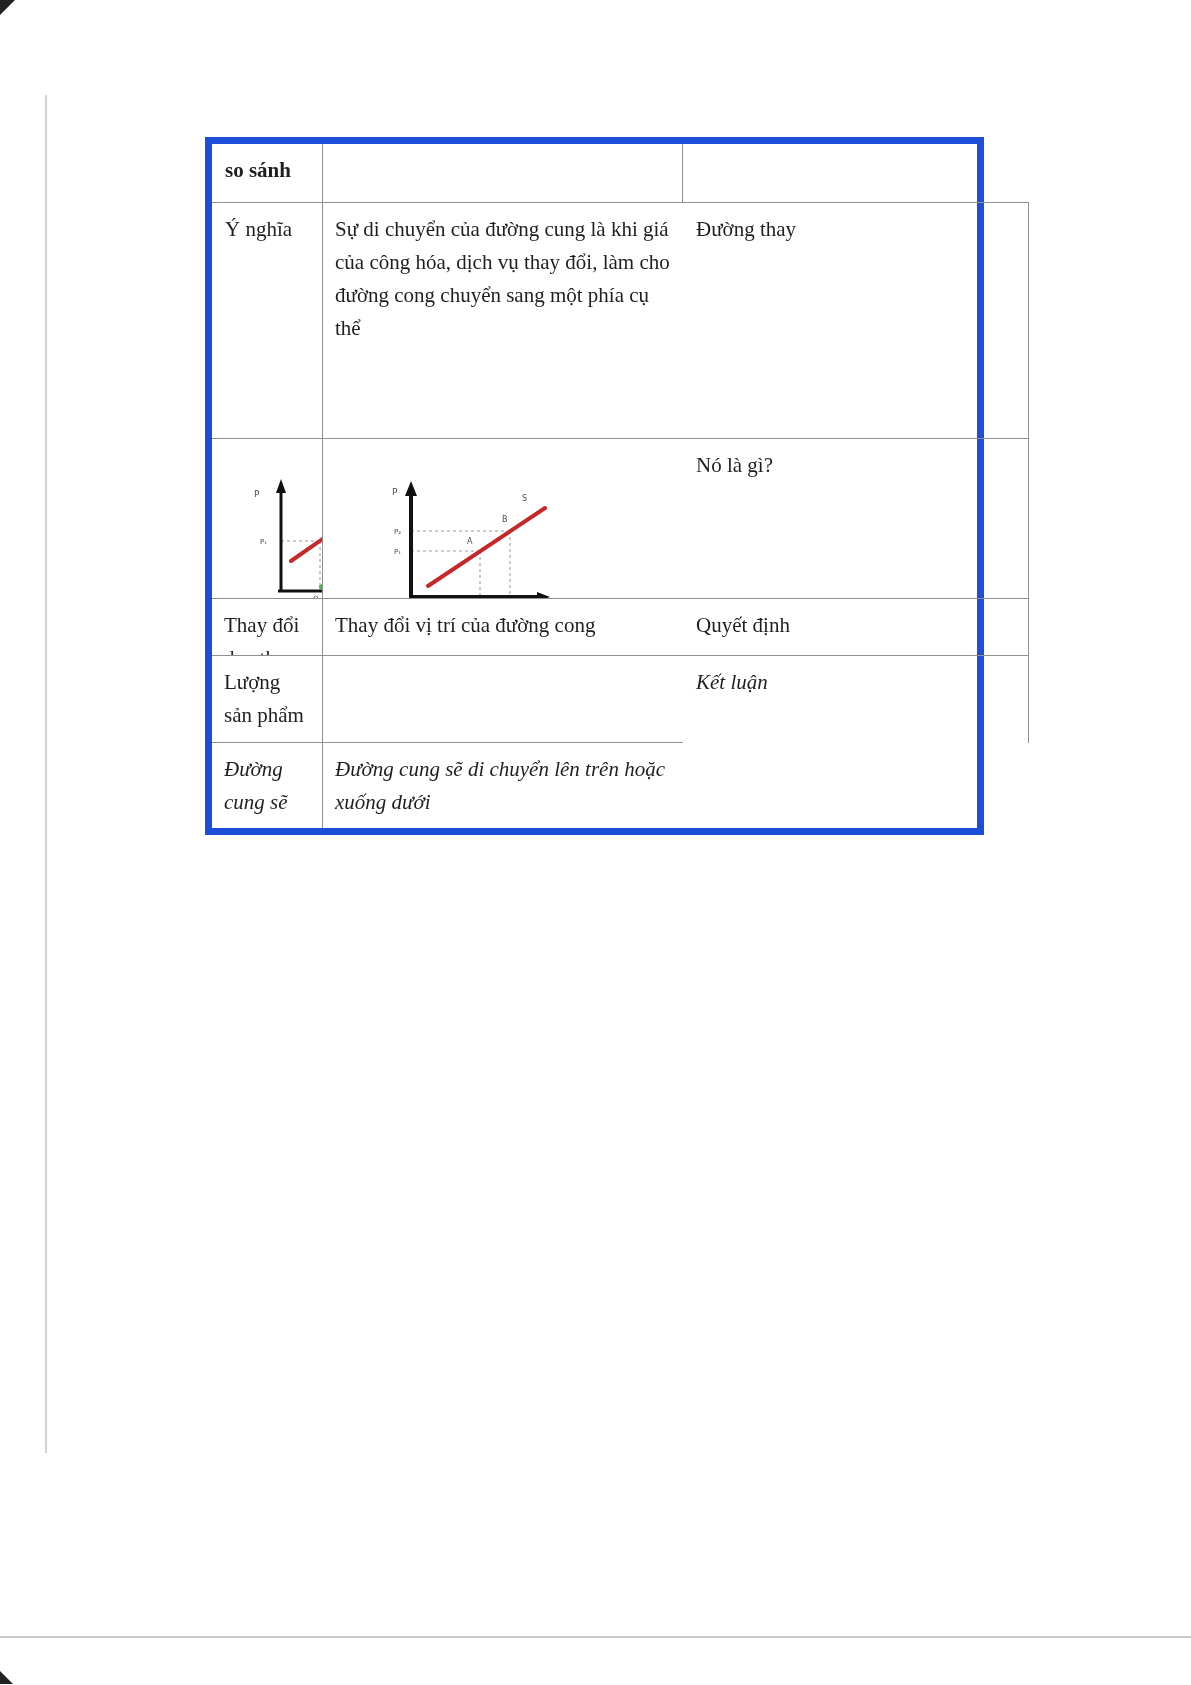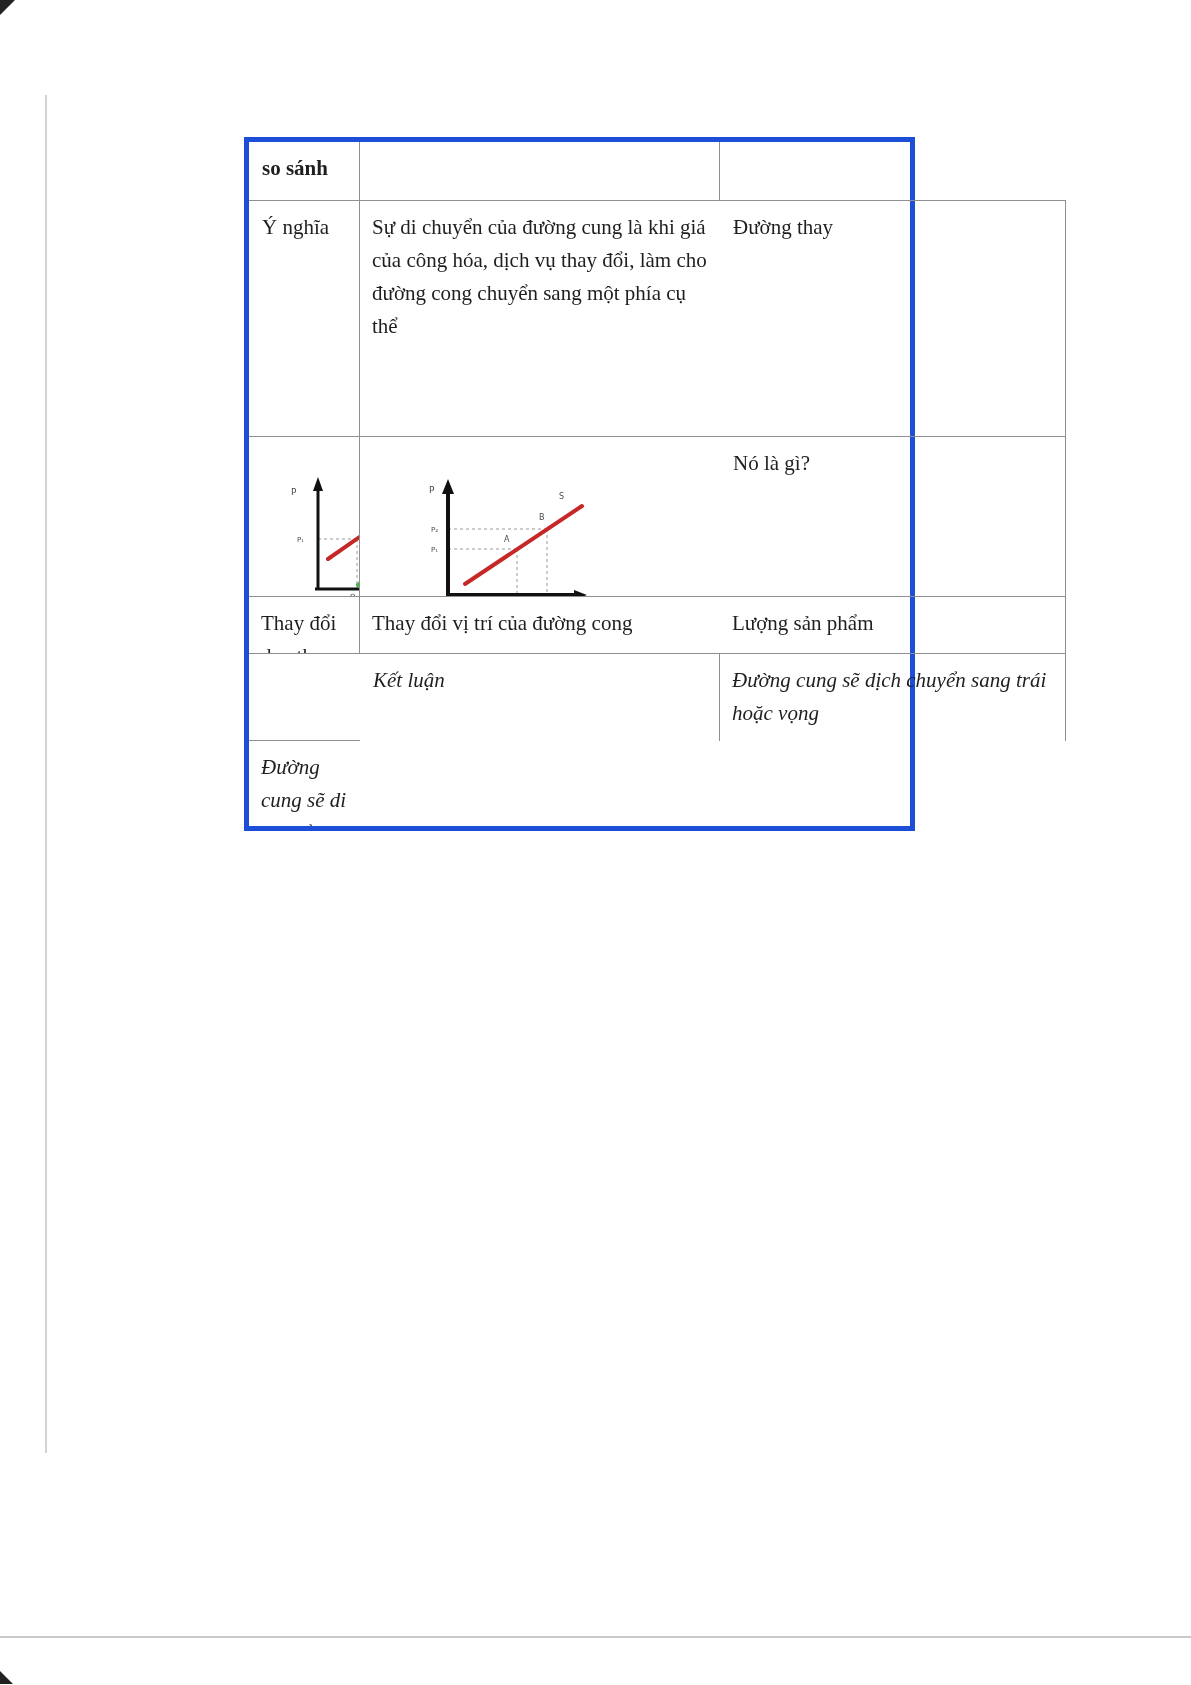--- a/index.html
+++ b/index.html
@@ -16,27 +16,26 @@
     border-top:15px solid #222; border-right:15px solid transparent; }
   .corner-bl { position:absolute; left:0; top:1671px; width:0; height:0;
     border-bottom:13px solid #222; border-right:13px solid transparent; }
   .edge-left { position:absolute; left:45px; top:95px; width:2px; height:1358px;
     background:#d2d2d2; }
   .edge-bottom { position:absolute; left:0; top:1636px; width:1191px; height:2px;
     background:#c9c9c9; }
 
   
   .cmp-table {
-    position:absolute; left:205px; top:137px; width:671px;
+    position:absolute; left:205px; top:137px; width:779px;
     display:grid;
     grid-template-columns:111px 360px 346px;
     grid-template-rows:59px 236px 160px 57px 87px 85px;
-    border:5px solid #1d4ed8;
+    border:7px solid #1d4ed8;
     background:#ffffff;
-    margin-left:39px;
   }
   .cell {
     border-right:1px solid #8f8f8f; border-bottom:1px solid #8f8f8f;
     padding:10px 12px 8px 12px;
     font-size:21px; line-height:33px;
     overflow:hidden;
   }
   .cell.last-col { border-right:none; }
   .cell.last-row { border-bottom:none;font-style:italic; }
   .cell.label-col { padding-left:13px; padding-right:8px; }
@@ -135,20 +134,21 @@
           <text x="87" y="158" font-size="7">Q₁</text>
           <text x="117" y="158" font-size="7">Q₂</text>
         </svg>
       </div>
     </div>
 
     <div class="cell label-col">Nó là gì?</div>
     <div class="cell">Thay đổi dọc theo đường cong</div>
     <div class="cell last-col">Thay đổi vị trí của đường cong</div>
 
+    <div class="cell label-col">Quyết định</div>
     <div class="cell">Lượng sản phẩm</div>
     <div class="cell last-col"></div>
 
     <div class="cell label-col last-row">Kết luận</div>
     <div class="cell last-row">Đường cung sẽ dịch chuyển sang trái hoặc vọng</div>
     <div class="cell last-col last-row">Đường cung sẽ di chuyển lên trên hoặc xuống dưới</div>
 
   </div>
 </div>
 

